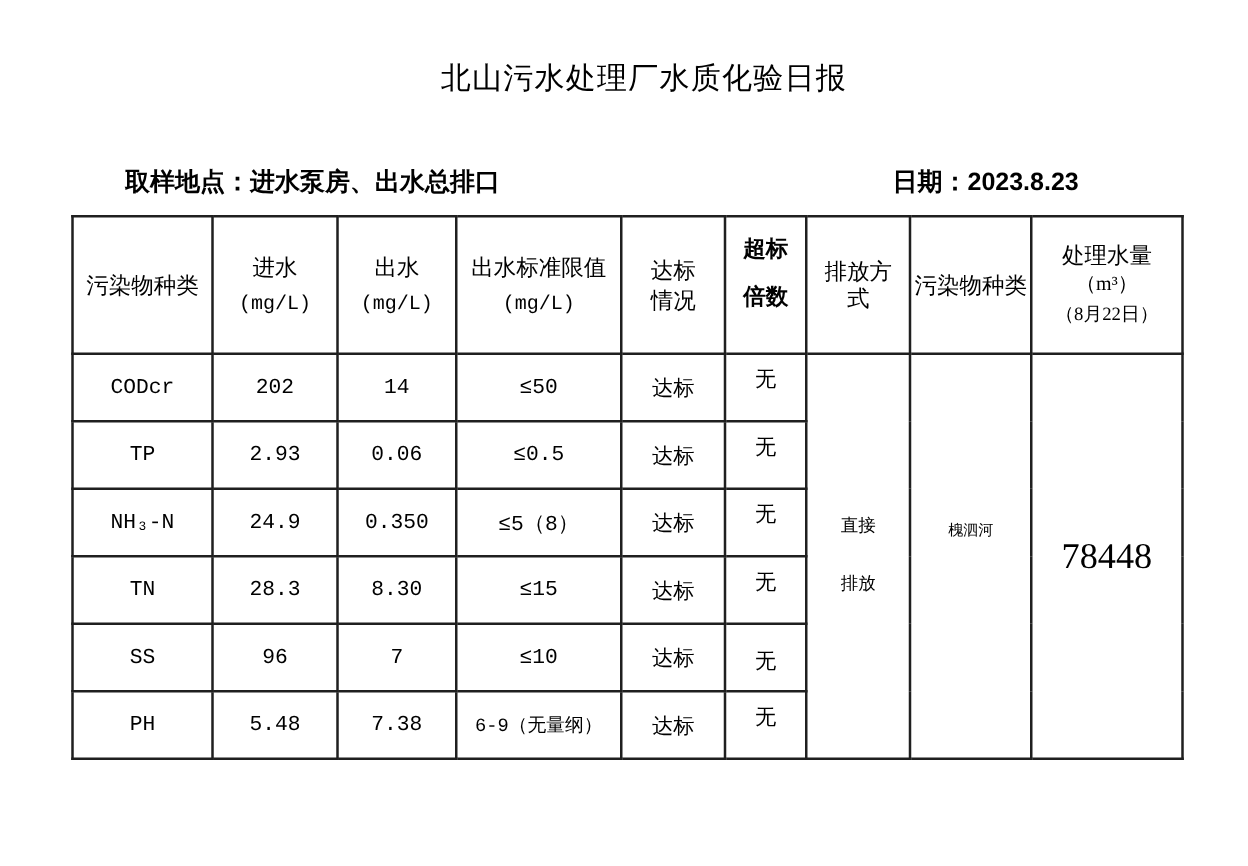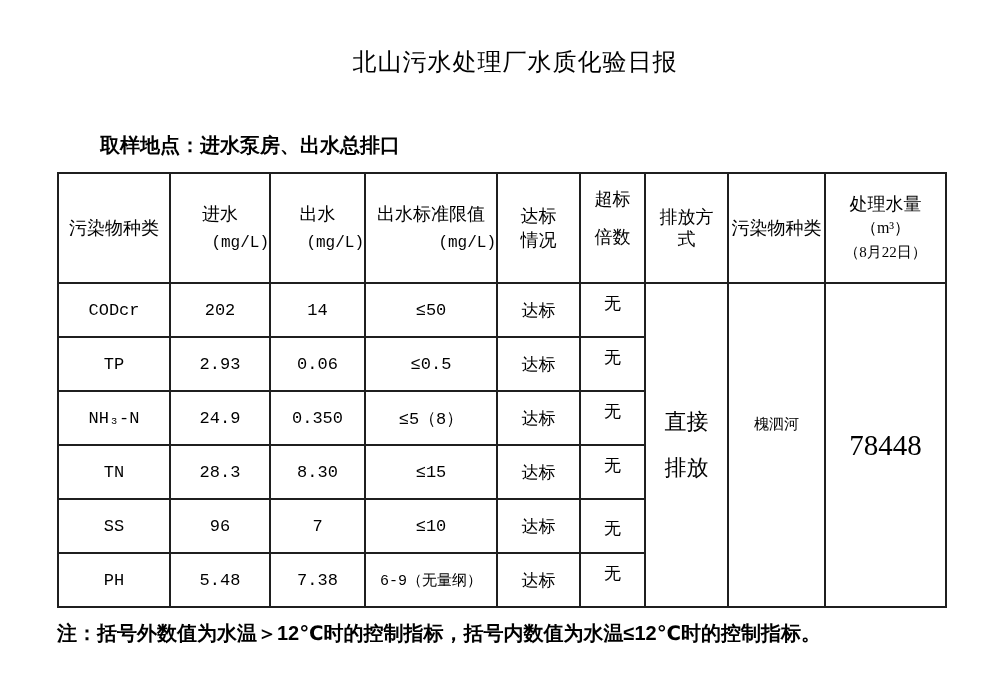--- a/index.html
+++ b/index.html
@@ -36,53 +36,54 @@
   }
   table.report th,table.report td{
     border:2px solid #1f1f1f;
     text-align:center;vertical-align:middle;
     padding:0;
     font-weight:400;
   }
   thead tr{height:110px;}
   tbody tr{height:54px;}
   .hline{font-size:18px;line-height:24px;}
-  .hsub{font-family:"Liberation Mono","DejaVu Sans Mono",monospace;font-size:16px;line-height:22px;margin-top:6px;text-align:right;}
-  .th-exceed-wrap{transform:translateY(-10px);}
+  .hsub{font-family:"Liberation Mono","DejaVu Sans Mono",monospace;font-size:16px;line-height:22px;margin-top:6px;}
+  .th-exceed-wrap{transform:translateY(-10px);font-weight:bold;}
   .th-exceed-wrap .hline{line-height:20px;}
   .th-exceed-wrap .gap{margin-top:18px;}
   .th-method .hline{line-height:22px;}
   .th-volume .l1{font-size:18px;line-height:24px;}
   .th-volume .l2{font-size:16px;line-height:24px;}
   .th-volume .l3{font-size:15px;line-height:24px;}
   .lat{font-family:"Liberation Mono","DejaVu Sans Mono",monospace;font-size:17px;margin-left:25px;}
   .cjk{font-size:17px;}
   .limit-small{font-size:15px;}
   .exceed span{display:inline-block;position:relative;font-size:17px;}
   .exceed .up{top:-7px;}
   .exceed .dn{top:2px;}
-  .merged-method div{font-size:22px;line-height:24px;}
+  .merged-method div{font-size:14px;line-height:24px;}
   .merged-method .gap{margin-top:22px;}
-  .merged-dest div{font-size:15px;transform:translateY(-21px);}
+  .merged-dest div{font-size:12px;transform:translateY(-21px);}
   .merged-vol div{font-size:29px;font-family:"Liberation Serif","DejaVu Serif",serif;}
   .footnote{
     position:absolute;left:57px;top:620px;width:920px;
     font-family:"Liberation Sans","DejaVu Sans",sans-serif;
     font-weight:700;font-size:20px;
   }
 </style>
 </head>
 <body>
 
 <div class="page">
 
   <div class="page-title">北山污水处理厂水质化验日报</div>
 
   <div class="meta-row">
     <span class="sampling">取样地点：进水泵房、出水总排口</span>
+    <span class="date">日期：2023.8.23</span>
   </div>
 
   <table class="report">
     <colgroup>
       <col style="width:112px">
         <col style="width:100px">
         <col style="width:95px">
       <col style="width:132px">
         <col style="width:83px">
         <col style="width:65px">
@@ -186,15 +187,14 @@
         <td class="lat">PH</td>
         <td class="lat">5.48</td>
         <td class="lat">7.38</td>
         <td class="lat limit-small">6-9（无量纲）</td>
         <td class="cjk">达标</td>
         <td class="exceed"><span class="up">无</span></td>
       </tr>
     </tbody>
   </table>
 
-  <div class="footnote">注：括号外数值为水温＞12℃时的控制指标，括号内数值为水温≤12℃时的控制指标。</div>
 
 </div>
 
 </body></html>

